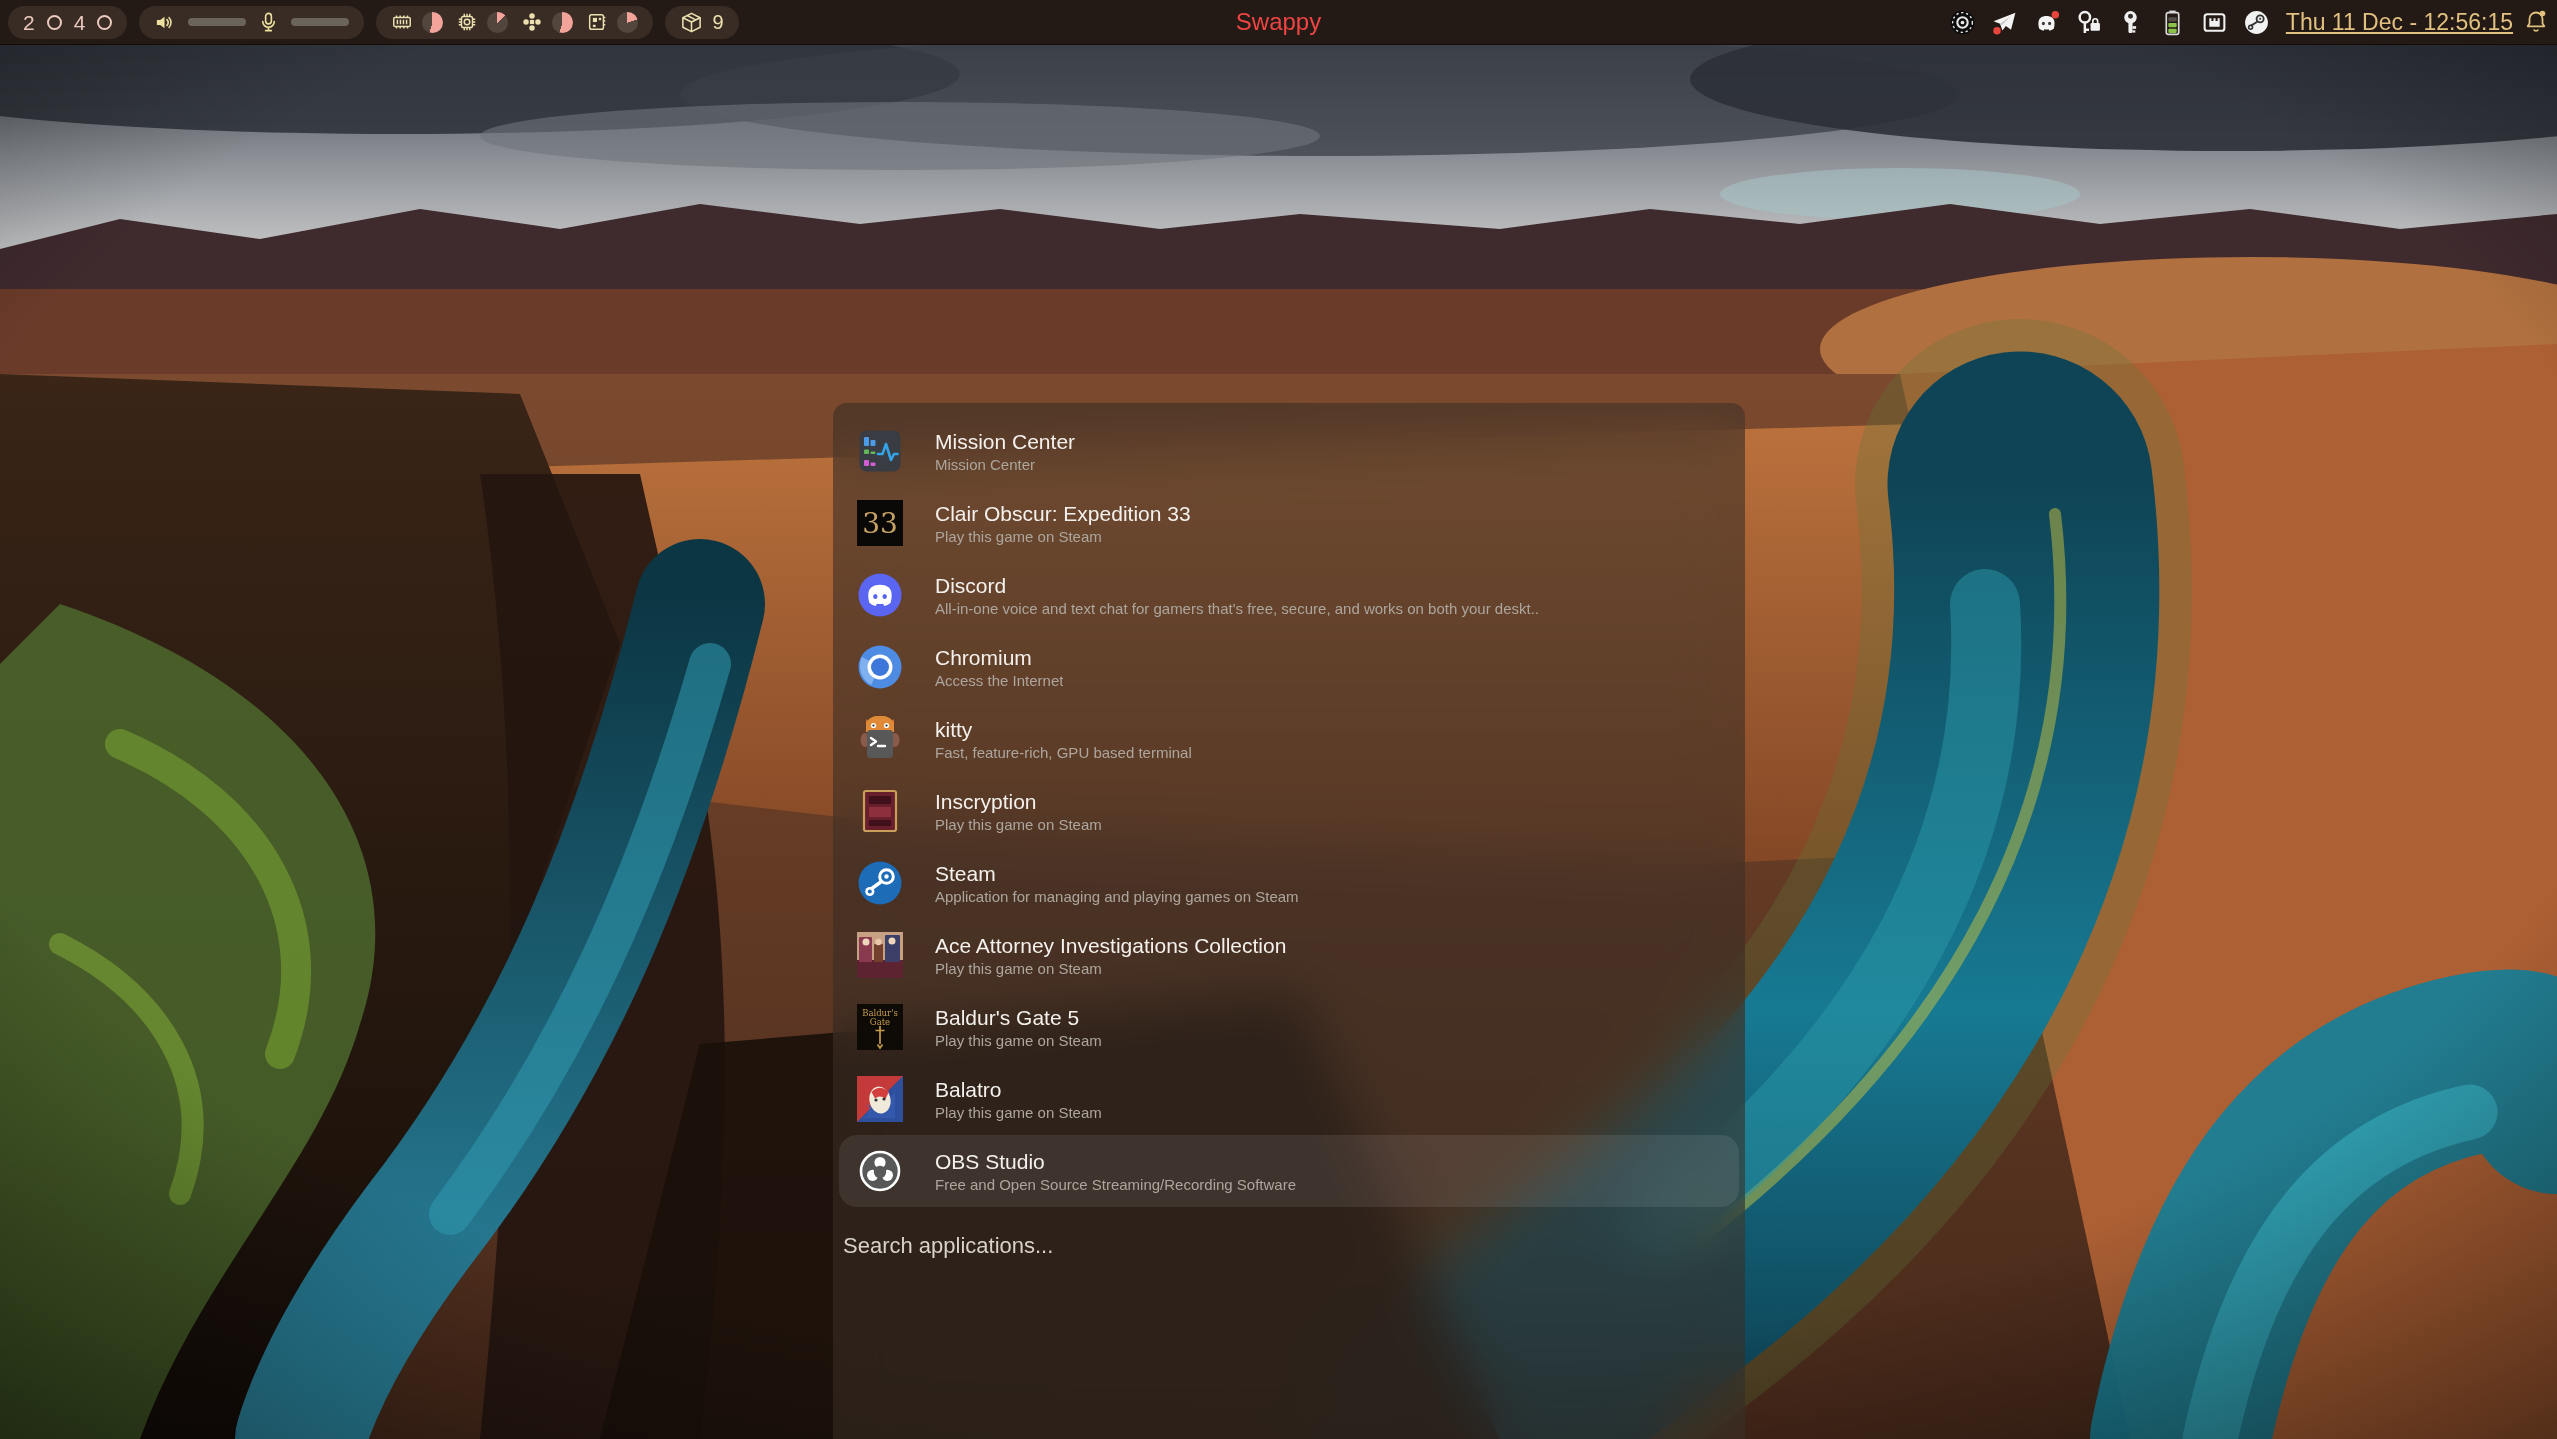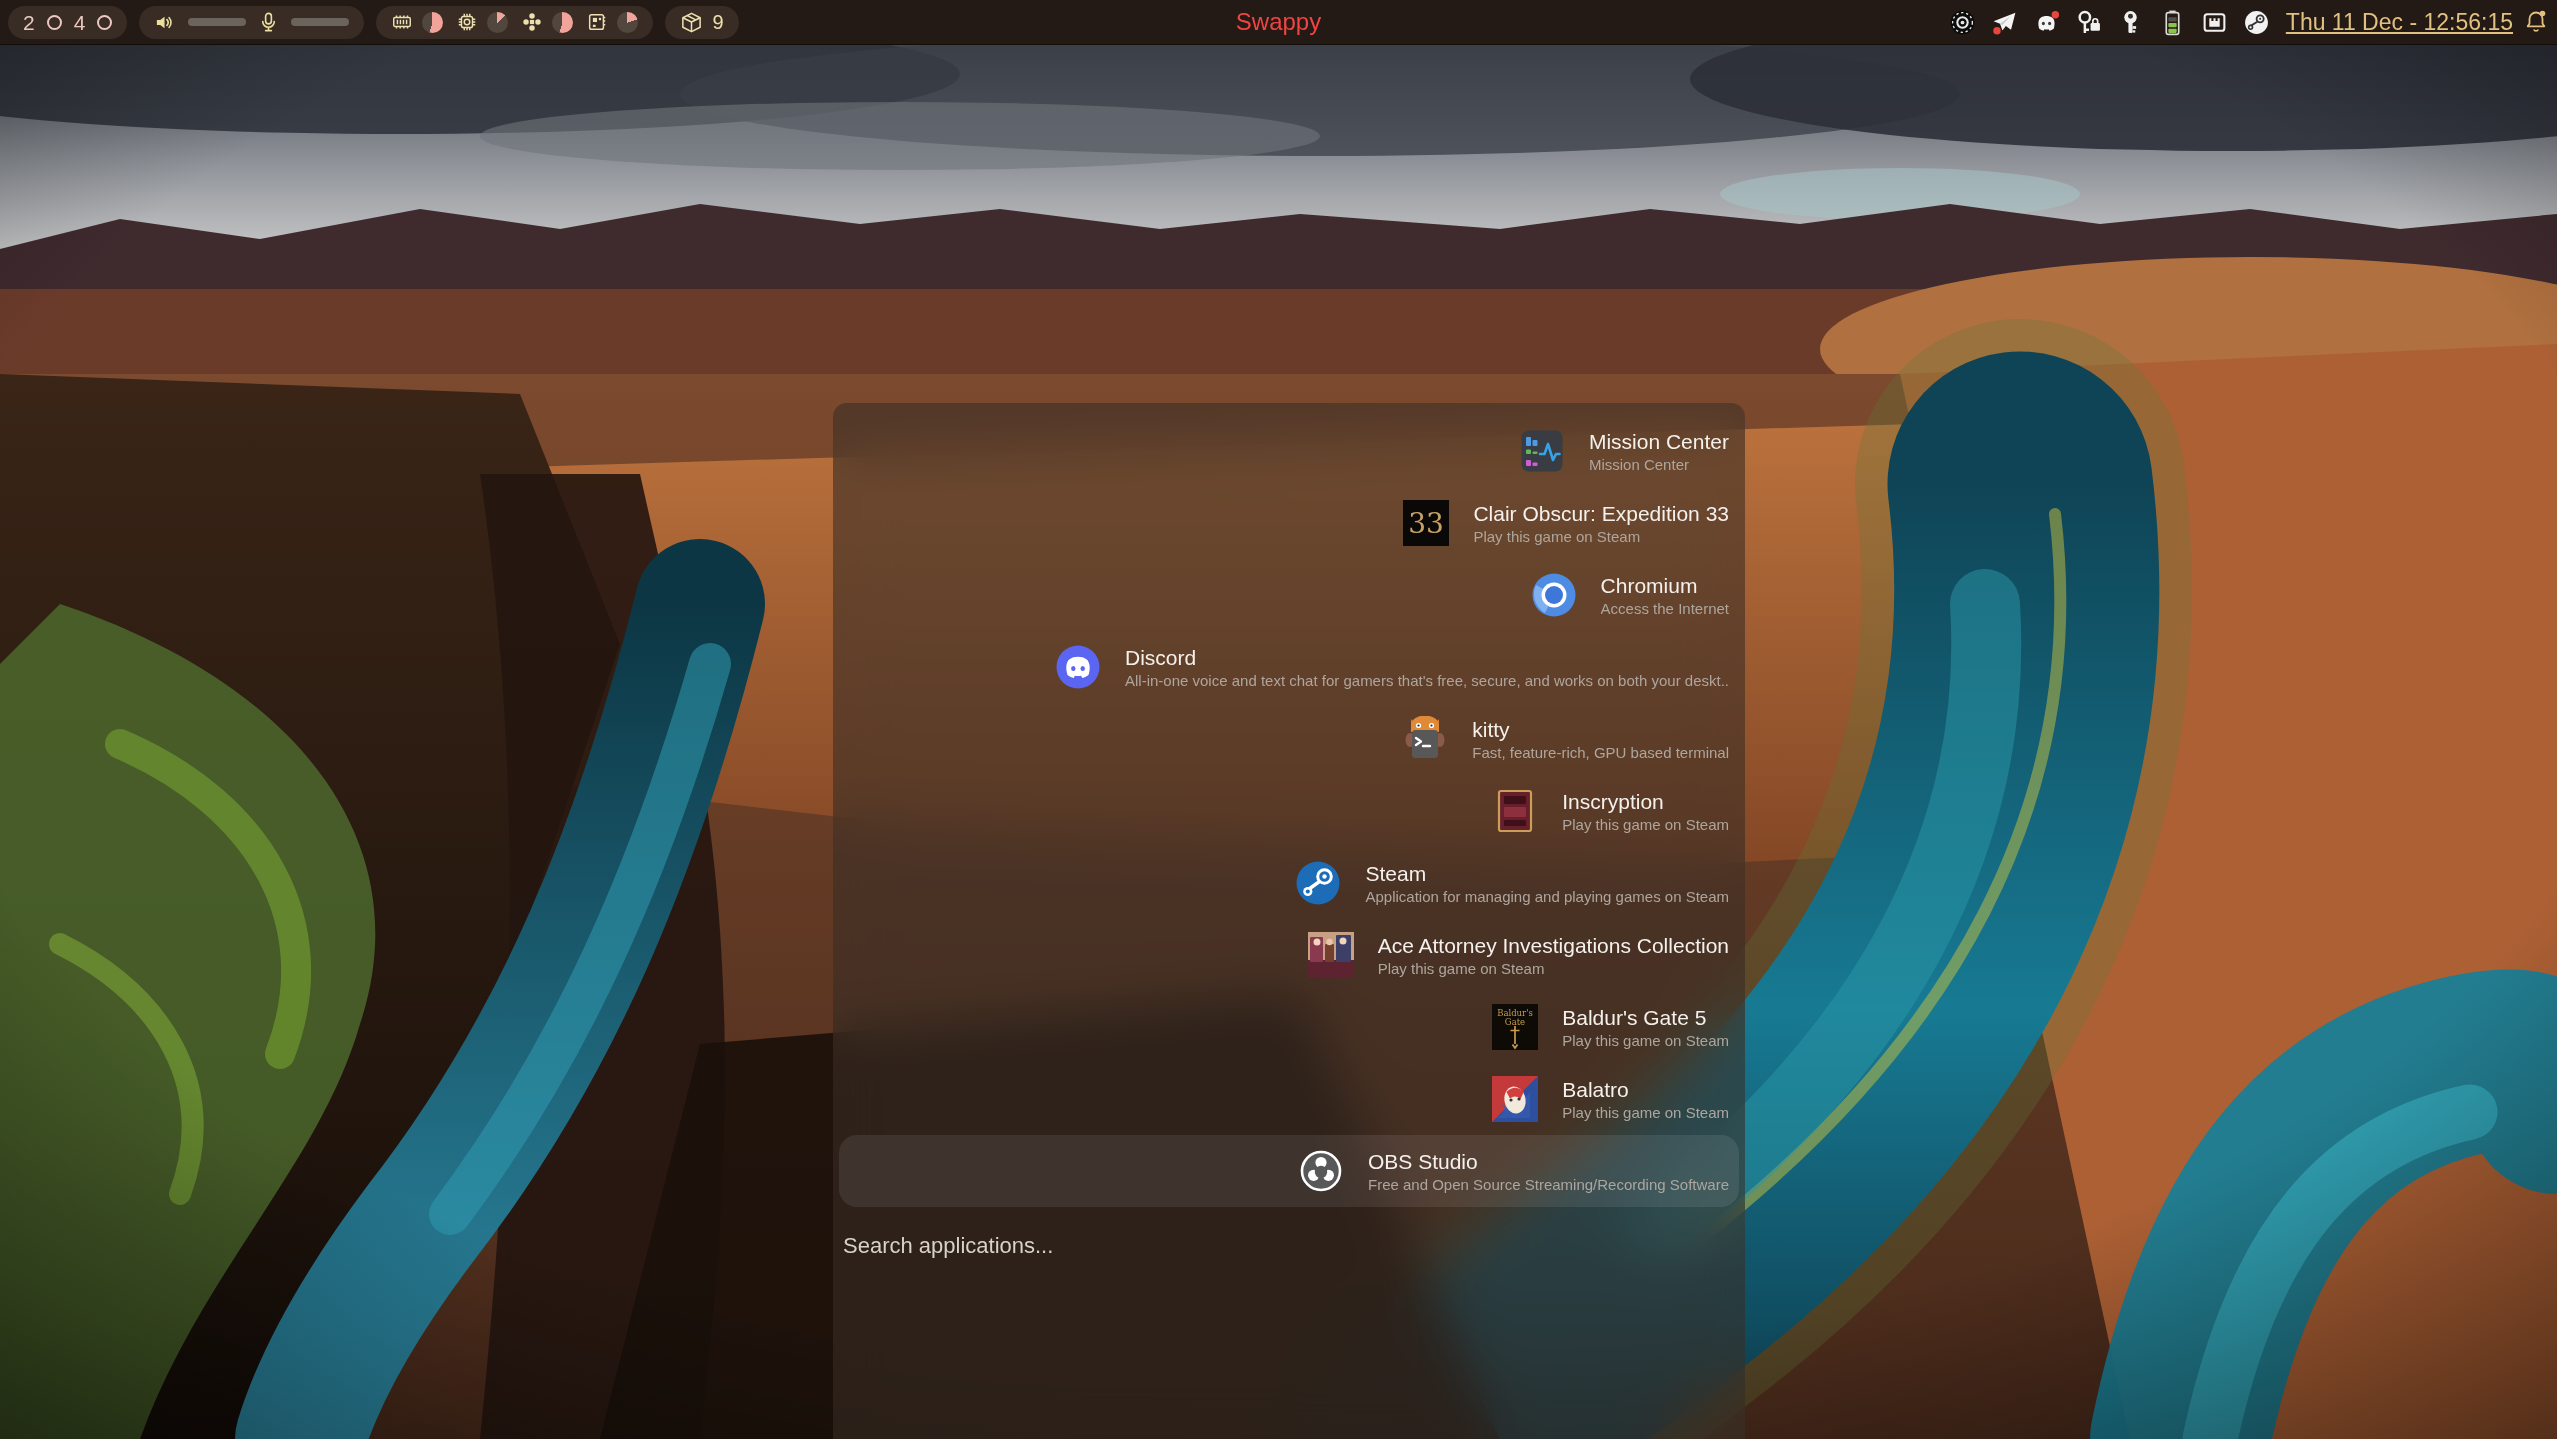--- a/index.html
+++ b/index.html
@@ -36,21 +36,21 @@
   .tray-icon{width:27px;height:27px;}
   .clock{color:#e2c180;font-size:23px;margin:0 10px 0 16px;white-space:nowrap;text-decoration:underline;}
   .bell{width:26px;height:26px;}
 
   
   .launcher{position:absolute;left:833px;top:403px;width:912px;height:1056px;
             background:rgba(56,44,36,0.58);backdrop-filter:blur(26px) saturate(0.95);
             -webkit-backdrop-filter:blur(26px) saturate(0.95);
             border-radius:14px;box-sizing:border-box;padding-top:12px;z-index:5;}
   .app-row{height:72px;margin:0 6px;padding:0 10px;border-radius:10px;
-           display:flex;align-items:center;gap:16px;box-sizing:border-box;justify-content:flex-end;}
+           display:flex;align-items:center;gap:24px;box-sizing:border-box;}
   .app-row.selected{background:rgba(255,255,255,0.085);border-radius:18px;}
   .app-icon{width:62px;height:46px;flex:none;}
   .app-text{display:flex;flex-direction:column;min-width:0;}
   .app-name{font-size:21px;line-height:27px;color:#f4f1ed;white-space:nowrap;}
   .app-desc{font-size:15px;line-height:20px;color:#ada69e;white-space:nowrap;overflow:hidden;
             text-overflow:clip;}
   .search{display:block;margin:26px 0 0 0;padding:0 10px;width:860px;background:transparent;
           border:none;outline:none;color:#7dd3fc;font-size:22px;
           font-family:"Liberation Sans",sans-serif;}
   .search::placeholder{color:#d8d2cb;opacity:1;}
@@ -311,43 +311,43 @@
           </svg>
         </span>
     <span class="app-text">
       <span class="app-name">Clair Obscur: Expedition 33</span>
       <span class="app-desc">Play this game on Steam</span>
     </span>
   </div>
       <div class="app-row">
     <span class="app-icon">
           <svg viewBox="0 0 46 46">
+            <circle cx="23" cy="23" r="21.5" fill="#5a66f2"></circle>
+            <path d="M12.5 31c-2.4-8.2-1-13.8 2.4-16 2.3-1.4 4.7-2.2 8.1-2.2s5.8.8 8.1 2.2c3.4 2.2 4.8 7.8 2.4 16-2 1.5-4.1 2.5-6.2 3l-1.2-2.2c-2 .4-4.2.4-6.2 0L18.7 34c-2.1-.5-4.2-1.5-6.2-3z" fill="#fff"></path>
+            <ellipse cx="18.3" cy="24.5" rx="2.2" ry="2.5" fill="#5a66f2"></ellipse>
+            <ellipse cx="27.7" cy="24.5" rx="2.2" ry="2.5" fill="#5a66f2"></ellipse>
+          </svg>
+        </span>
+    <span class="app-text">
+      <span class="app-name">Discord</span>
+      <span class="app-desc">All-in-one voice and text chat for gamers that's free, secure, and works on both your deskt..</span>
+    </span>
+  </div>
+      <div class="app-row">
+    <span class="app-icon">
+          <svg viewBox="0 0 46 46">
             <circle cx="23" cy="23" r="21.5" fill="#4e8ce4"></circle>
             <path d="M23 23 5 13A21.5 21.5 0 0 0 14 41z" fill="#7fb0f0"></path>
             <circle cx="23" cy="23" r="12.5" fill="#fff"></circle>
             <circle cx="23" cy="23" r="9" fill="#3d77d9"></circle>
           </svg>
         </span>
     <span class="app-text">
       <span class="app-name">Chromium</span>
       <span class="app-desc">Access the Internet</span>
-    </span>
-  </div>
-      <div class="app-row">
-    <span class="app-icon">
-          <svg viewBox="0 0 46 46">
-            <circle cx="23" cy="23" r="21.5" fill="#5a66f2"></circle>
-            <path d="M12.5 31c-2.4-8.2-1-13.8 2.4-16 2.3-1.4 4.7-2.2 8.1-2.2s5.8.8 8.1 2.2c3.4 2.2 4.8 7.8 2.4 16-2 1.5-4.1 2.5-6.2 3l-1.2-2.2c-2 .4-4.2.4-6.2 0L18.7 34c-2.1-.5-4.2-1.5-6.2-3z" fill="#fff"></path>
-            <ellipse cx="18.3" cy="24.5" rx="2.2" ry="2.5" fill="#5a66f2"></ellipse>
-            <ellipse cx="27.7" cy="24.5" rx="2.2" ry="2.5" fill="#5a66f2"></ellipse>
-          </svg>
-        </span>
-    <span class="app-text">
-      <span class="app-name">Discord</span>
-      <span class="app-desc">All-in-one voice and text chat for gamers that's free, secure, and works on both your deskt..</span>
     </span>
   </div>
       <div class="app-row">
     <span class="app-icon">
           <svg viewBox="0 0 46 46">
             <path d="M9 3l8 9-8 3z" fill="#d97b2e"></path>
             <path d="M37 3l-8 9 8 3z" fill="#d97b2e"></path>
             <path d="M9 9a14 9.5 0 0 1 28 0v7H9z" fill="#e08a38"></path>
             <circle cx="16.5" cy="9.5" r="2.6" fill="#fff"></circle>
             <circle cx="29.5" cy="9.5" r="2.6" fill="#fff"></circle>

